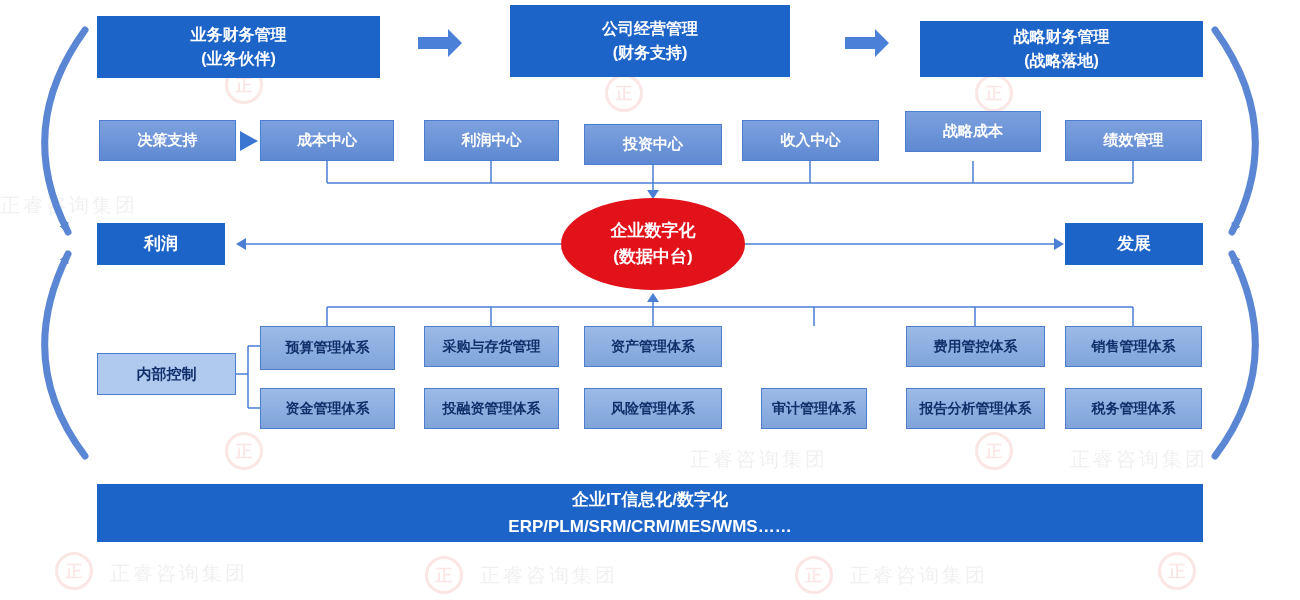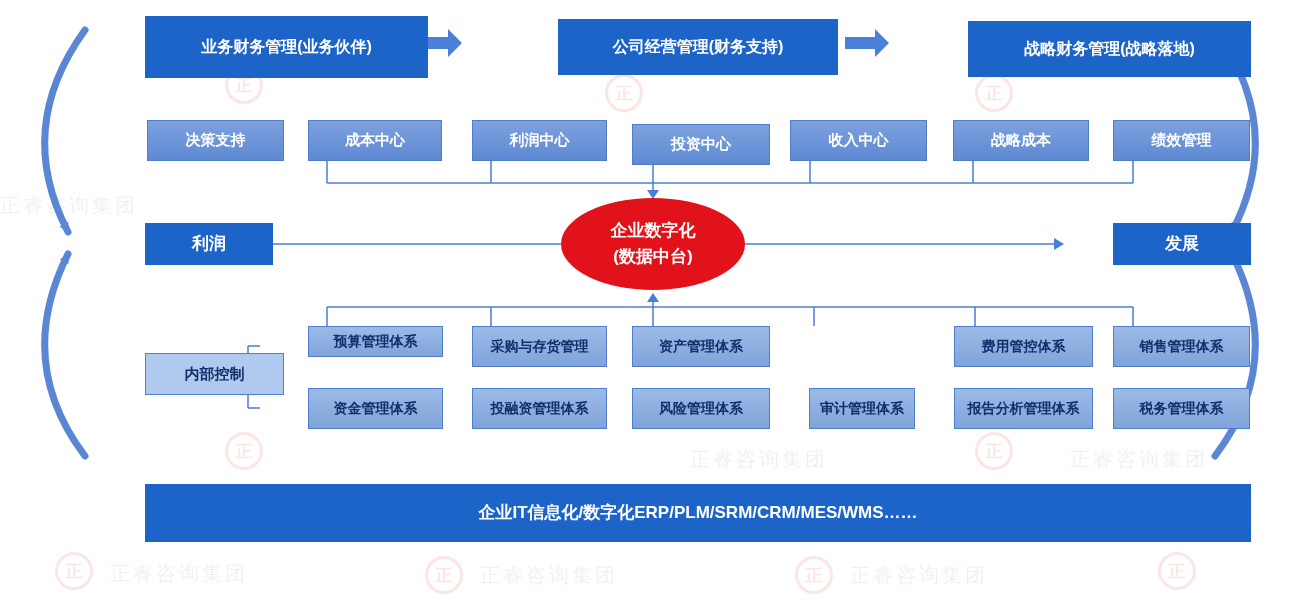--- a/index.html
+++ b/index.html
@@ -1,22 +1,22 @@
 <!DOCTYPE html>
 <html><head>
 <meta charset="utf-8">
 <style>
   html,body{margin:0;padding:0;background:#fff;}
   .canvas{
     position:relative;width:1300px;height:600px;background:#ffffff;overflow:hidden;
     font-family:"Liberation Sans","DejaVu Sans",sans-serif;
   }
   .box{
-    position:absolute;display:flex;flex-direction:row;align-items:center;justify-content:center;
-    text-align:center;font-weight:bold;z-index:2;box-sizing:border-box;margin-left:48px;
+    position:absolute;display:flex;flex-direction:column;align-items:center;justify-content:center;
+    text-align:center;font-weight:bold;z-index:2;box-sizing:border-box;
   }
   .box span{display:block;}
   .dark{background:#1d64c8;color:#ffffff;font-size:16px;line-height:1.5;}
   .mid{background:linear-gradient(#7da1de,#5e89d2);border:1px solid #4d7dcc;color:#ffffff;font-size:15px;text-align:right;}
   .light{background:linear-gradient(#9cbae6,#7fa4da);border:1px solid #4d7dcc;color:#11306b;font-size:14px;}
   .pale{background:#b0c9ee;border:1px solid #4d7dcc;color:#11306b;font-size:15px;}
   .hub{
     position:absolute;left:561px;top:198px;width:184px;height:92px;border-radius:50%;
     background:#e2121b;color:#fff;display:flex;flex-direction:column;align-items:center;justify-content:center;
     font-weight:bold;font-size:17px;line-height:1.55;z-index:3;text-align:left;
@@ -105,21 +105,21 @@
       <polygon points="246,238 246,250 236,244"></polygon>
       <polygon points="1054,238 1054,250 1064,244"></polygon>
       <polygon points="647,302 659,302 653,293"></polygon>
     </g>
   </svg>
 
   <div class="box dark" style="left:97px;top:16px;width:283px;height:62px">
     <span>业务财务管理</span>
     <span>(业务伙伴)</span>
   </div>
-  <div class="box dark" style="left:510px;top:19px;width:280px;height:56px">
+  <div class="box dark" style="left:510px;top:5px;width:280px;height:72px">
     <span>公司经营管理</span>
     <span>(财务支持)</span>
   </div>
   <div class="box dark" style="left:920px;top:21px;width:283px;height:56px">
     <span>战略财务管理</span>
     <span>(战略落地)</span>
   </div>
 
   <div class="box mid" style="left:99px;top:120px;width:137px;height:41px">
     <span>决策支持</span>
@@ -129,21 +129,21 @@
   </div>
   <div class="box mid" style="left:424px;top:120px;width:135px;height:41px">
     <span>利润中心</span>
   </div>
   <div class="box mid" style="left:584px;top:124px;width:138px;height:41px">
     <span>投资中心</span>
   </div>
   <div class="box mid" style="left:742px;top:120px;width:137px;height:41px">
     <span>收入中心</span>
   </div>
-  <div class="box mid" style="left:905px;top:120px;width:136px;height:41px">
+  <div class="box mid" style="left:905px;top:111px;width:136px;height:41px">
     <span>战略成本</span>
   </div>
   <div class="box mid" style="left:1065px;top:120px;width:137px;height:41px">
     <span>绩效管理</span>
   </div>
 
   <div class="hub">
     <span>企业数字化</span>
     <span>(数据中台)</span>
   </div>
@@ -152,21 +152,21 @@
     <span>利润</span>
   </div>
   <div class="box dark" style="left:1065px;top:223px;width:138px;height:42px;font-size:17px">
     <span>发展</span>
   </div>
 
   <div class="box pale" style="left:97px;top:353px;width:139px;height:42px">
     <span>内部控制</span>
   </div>
 
-  <div class="box light" style="left:260px;top:326px;width:135px;height:31px">
+  <div class="box light" style="left:260px;top:326px;width:135px;height:44px">
     <span>预算管理体系</span>
   </div>
   <div class="box light" style="left:424px;top:326px;width:135px;height:41px">
     <span>采购与存货管理</span>
   </div>
   <div class="box light" style="left:584px;top:326px;width:138px;height:41px">
     <span>资产管理体系</span>
   </div>
   <div class="box light" style="left:906px;top:326px;width:139px;height:41px">
     <span>费用管控体系</span>

